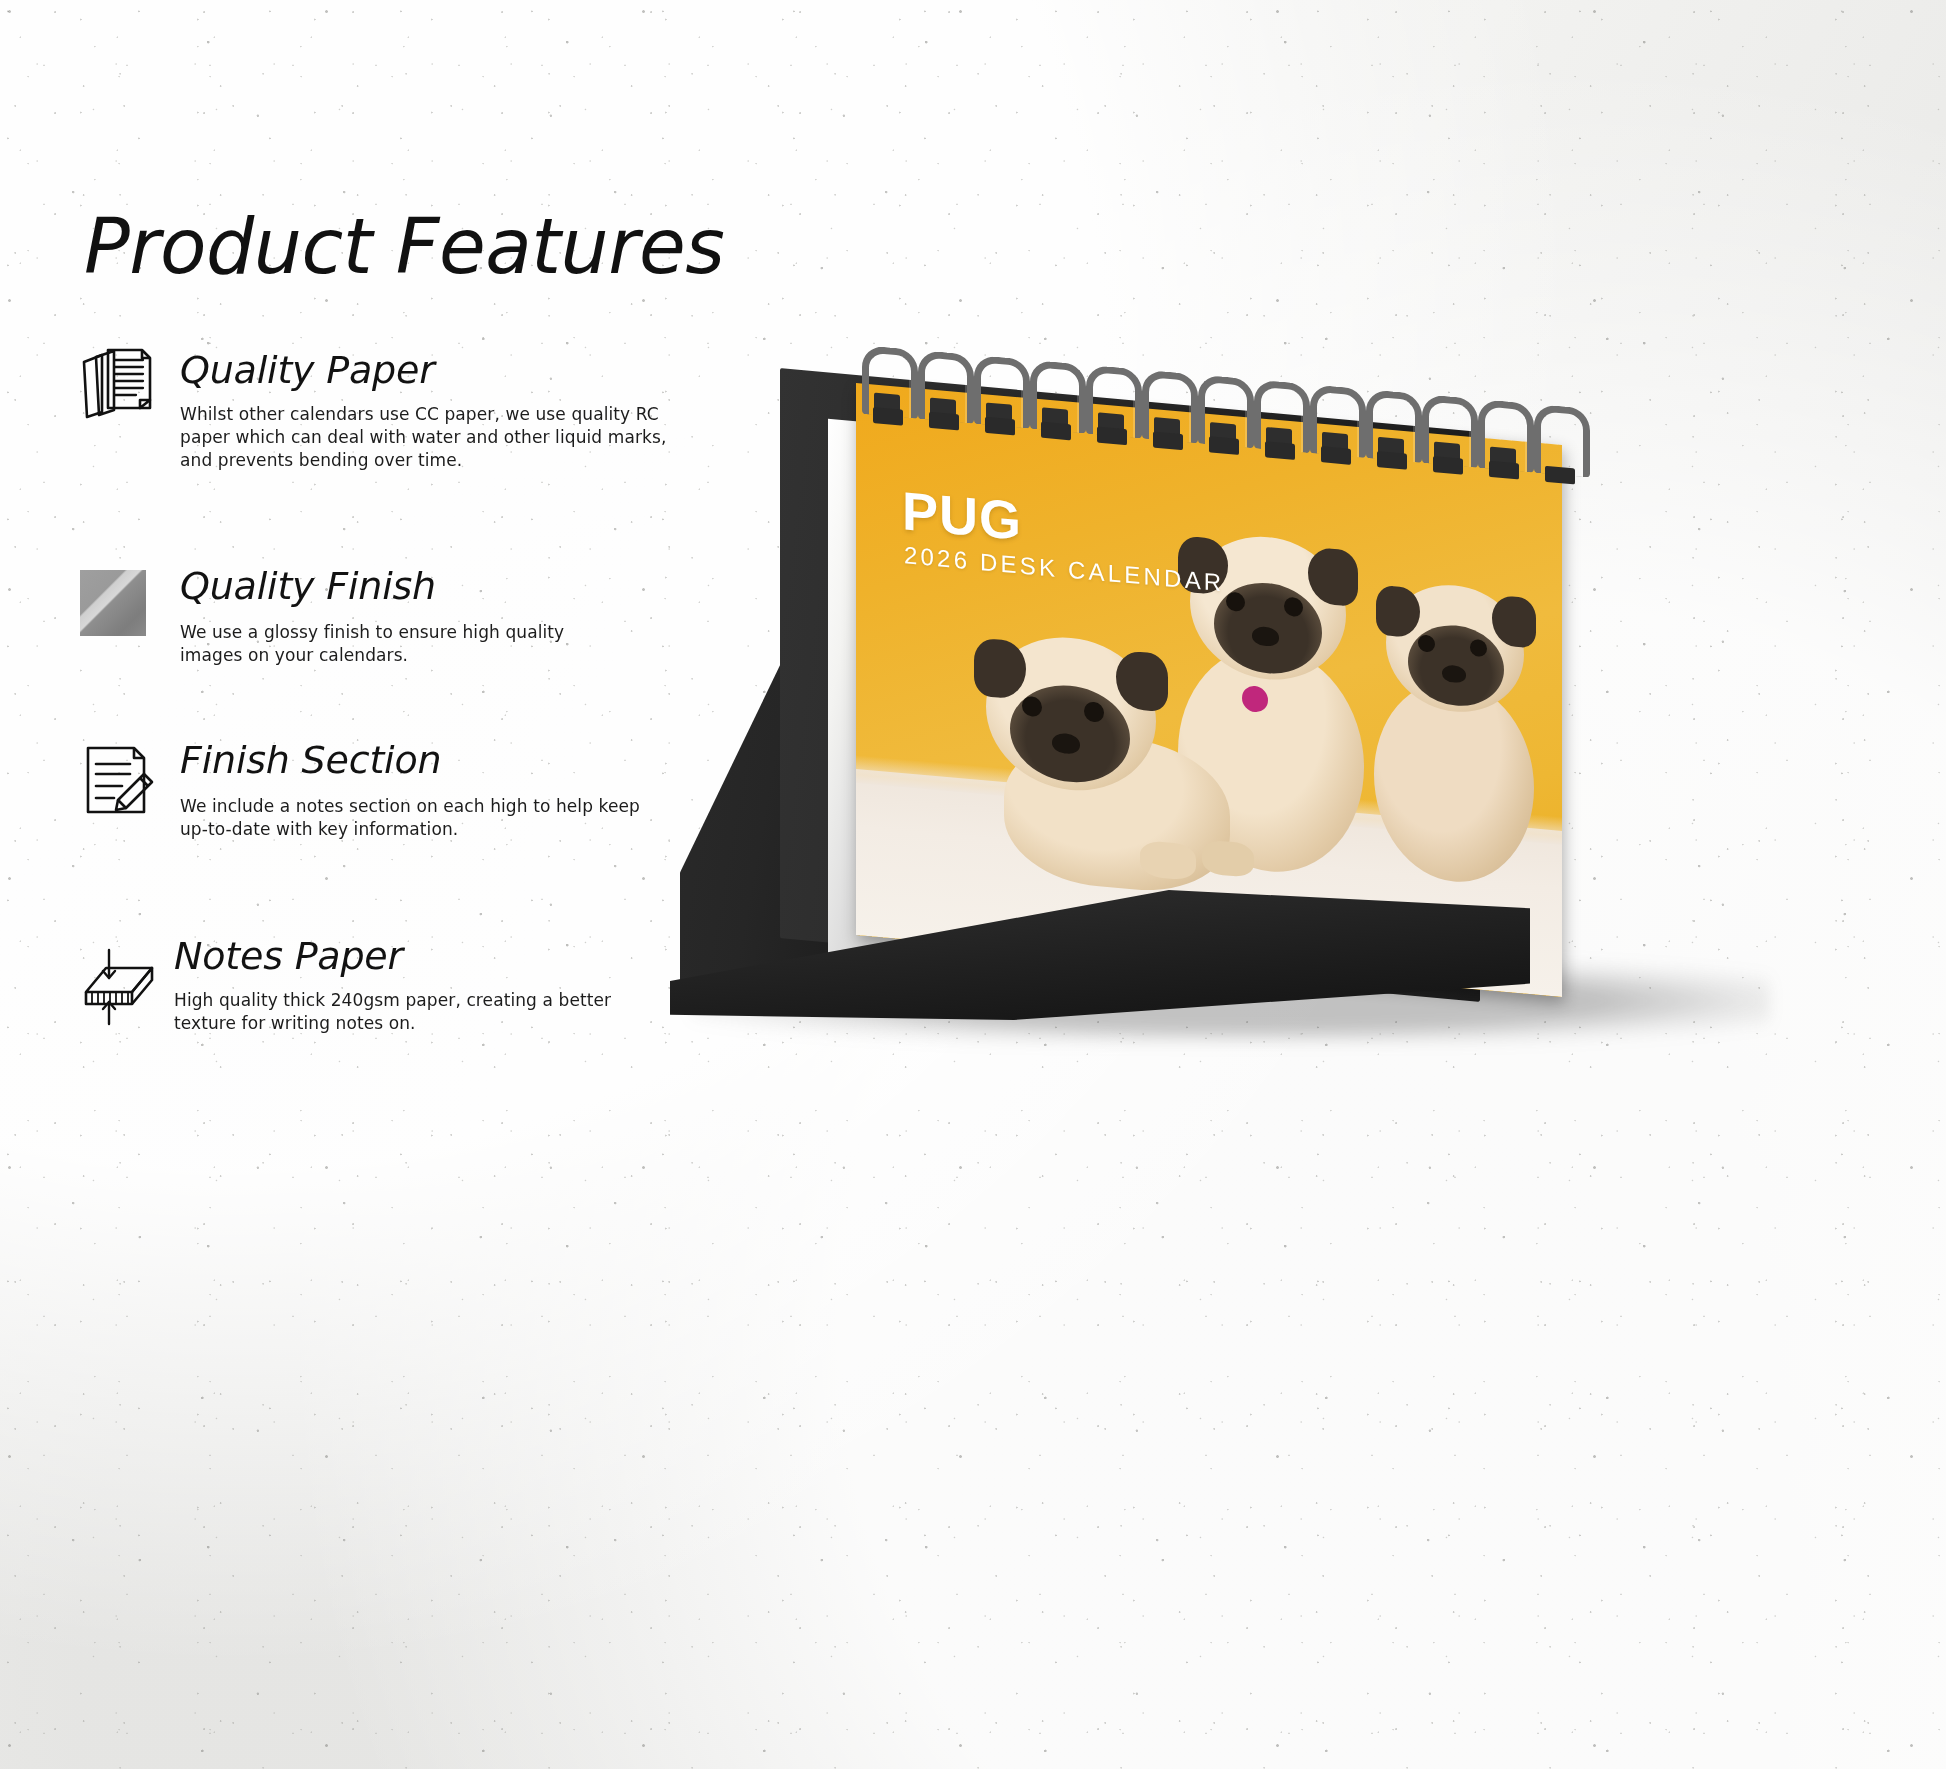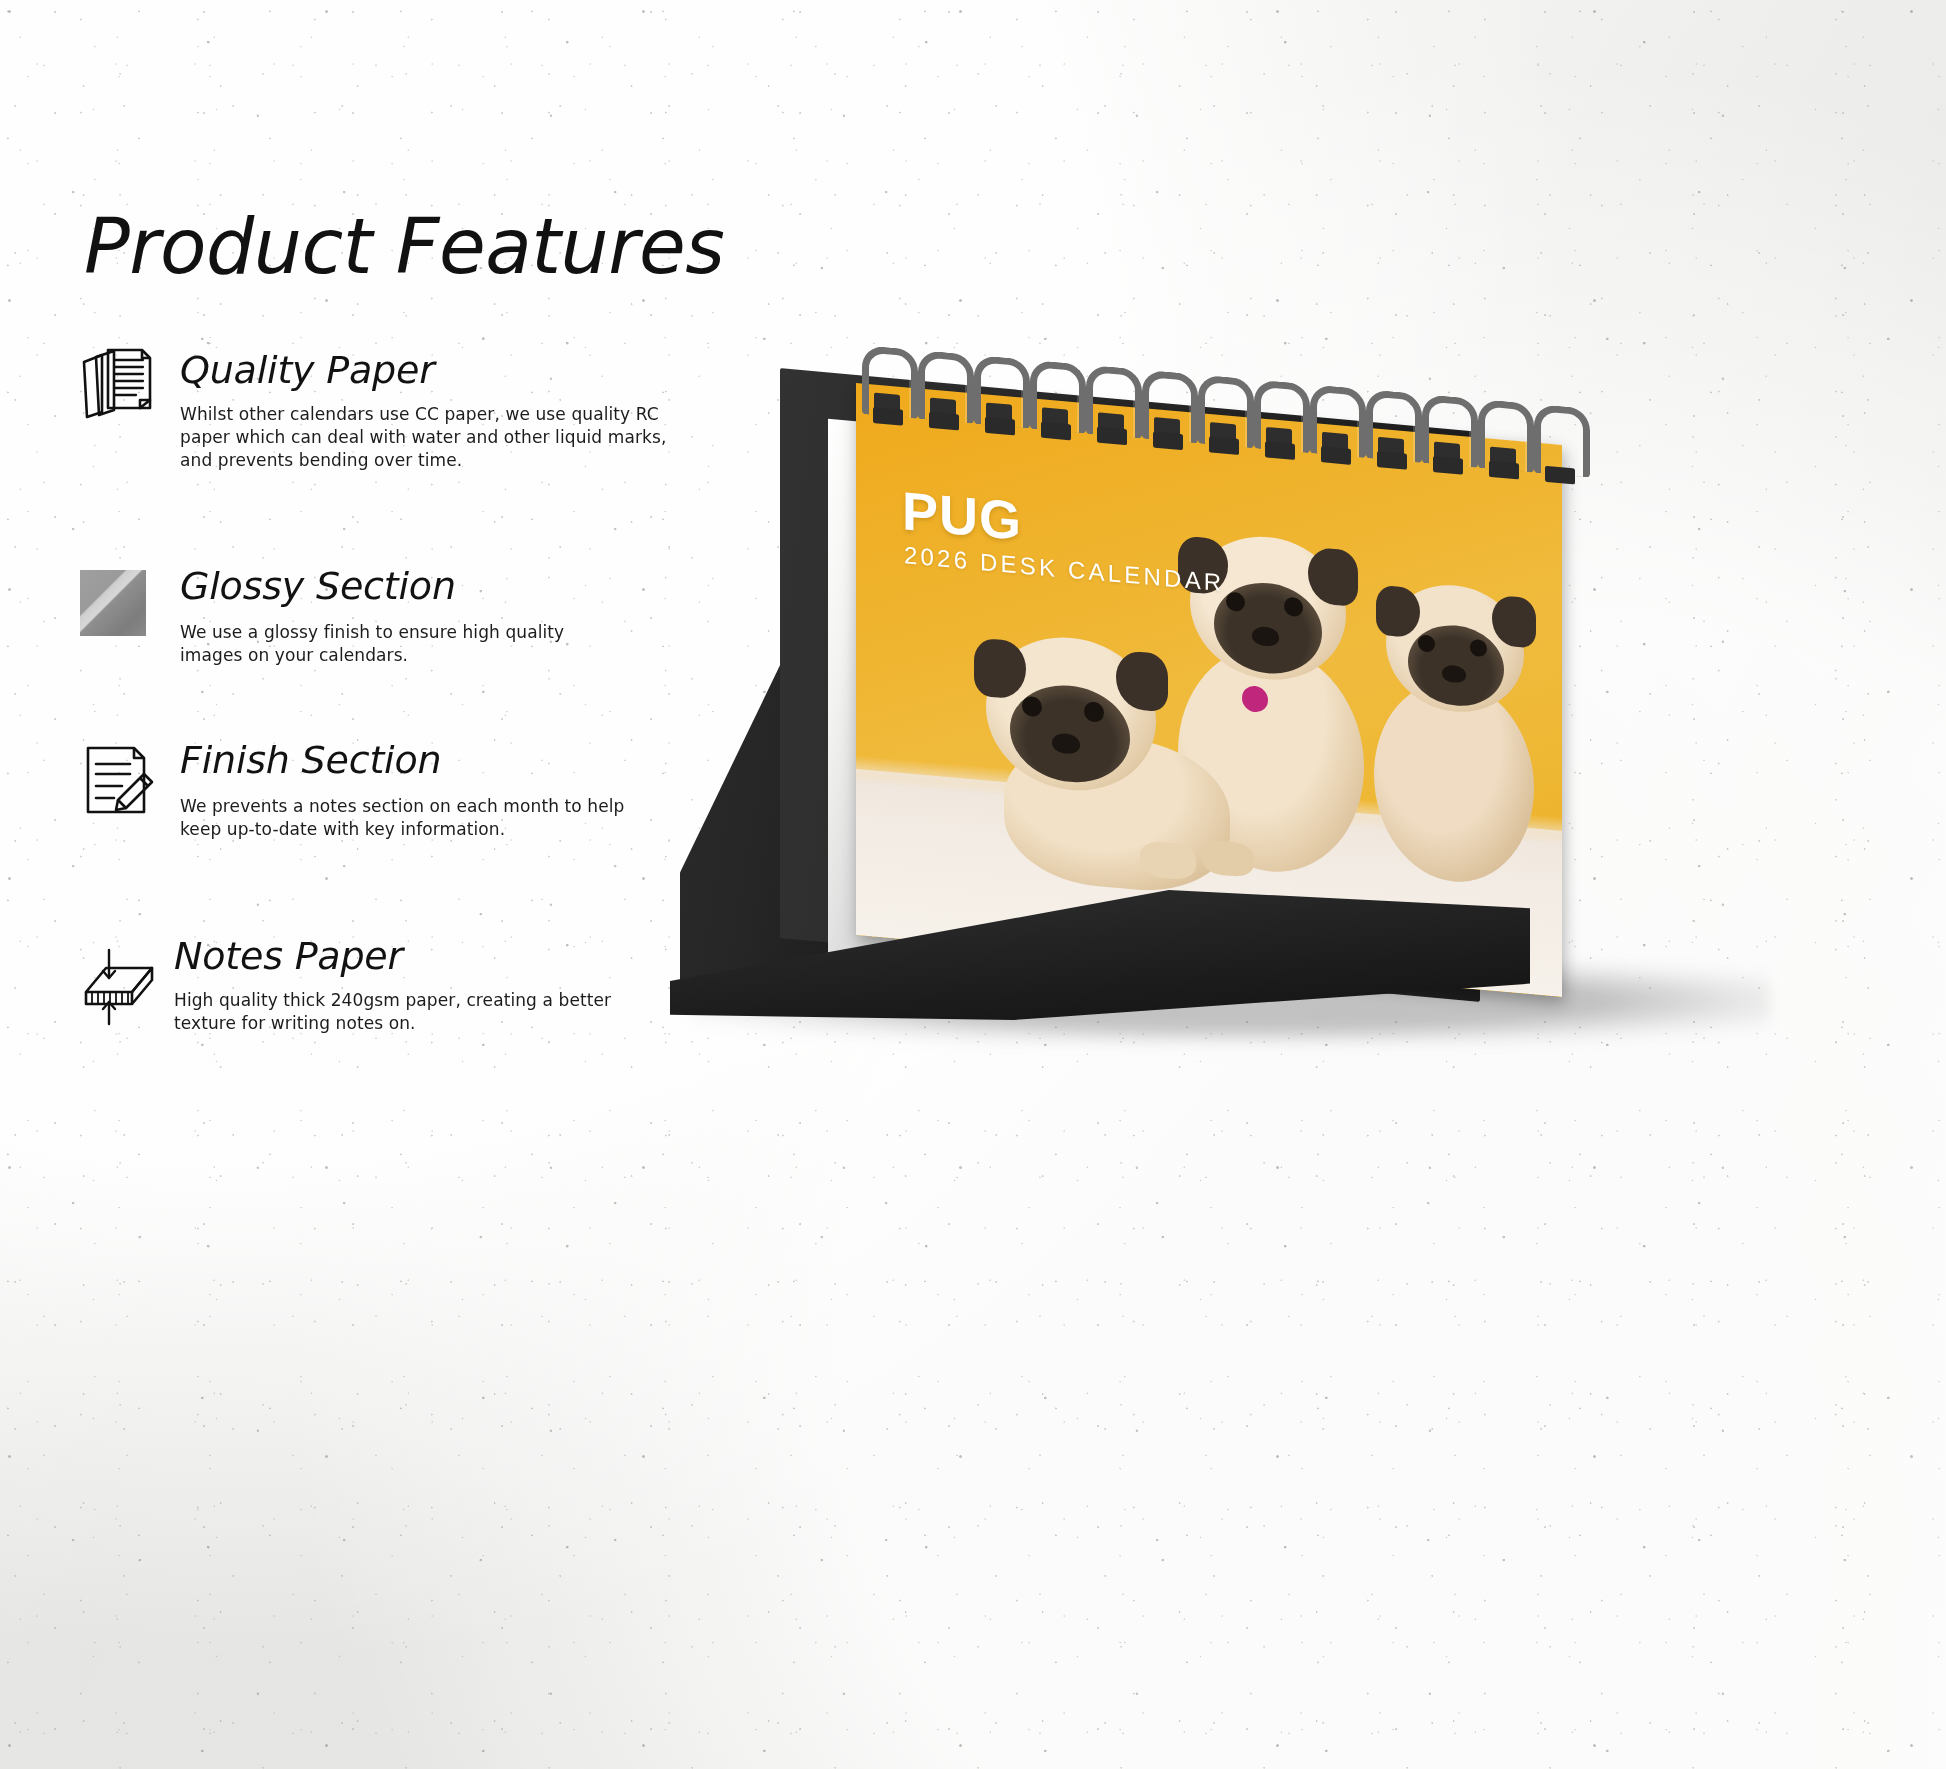--- a/index.html
+++ b/index.html
@@ -228,21 +228,21 @@
       <div class="f-head">Quality Paper</div>
       <p class="f-body">Whilst other calendars use CC paper, we use quality RC paper which can deal with water and other liquid marks, and prevents bending over time.</p>
     </div>
   </div>
 
   <div class="feature" id="feature-glossy-finish">
     <span class="f-icon">
       <span class="gloss-swatch"></span>
     </span>
     <div class="f-txt">
-      <div class="f-head">Glossy Section</div>
+      <div class="f-head">Quality Finish</div>
       <p class="f-body">We use a glossy finish to ensure high quality images on your calendars.</p>
     </div>
   </div>
 
   <div class="feature" id="feature-notes-section">
     <span class="f-icon">
       <svg viewBox="0 0 86 86">
         <g fill="none" stroke="#111" stroke-width="2.6" stroke-linejoin="round">
           <path d="M12 10 H58 L68 20 V74 H12 Z"></path>
           <path d="M58 10 V20 H68"></path>
@@ -255,21 +255,21 @@
         </g>
         <g fill="none" stroke="#111" stroke-width="2.6" stroke-linejoin="round">
           <path d="M68 36 L76 44 L50 70 L42 62 Z"></path>
           <path d="M42 62 L40 72 L50 70"></path>
           <path d="M64 40 L72 48"></path>
         </g>
       </svg>
     </span>
     <div class="f-txt">
       <div class="f-head">Finish Section</div>
-      <p class="f-body">We prevents a notes section on each month to help keep up-to-date with key information.</p>
+      <p class="f-body">We include a notes section on each high to help keep up-to-date with key information.</p>
     </div>
   </div>
 
   <div class="feature" id="feature-thick-paper">
     <span class="f-icon">
       <svg viewBox="0 0 86 86">
         <g fill="none" stroke="#111" stroke-width="2.6" stroke-linejoin="round">
           <path d="M10 48 L30 24 L76 24 L56 48 Z"></path>
           <path d="M10 48 V60 L56 60 V48"></path>
           <path d="M56 48 L76 24 V36 L56 60"></path>

